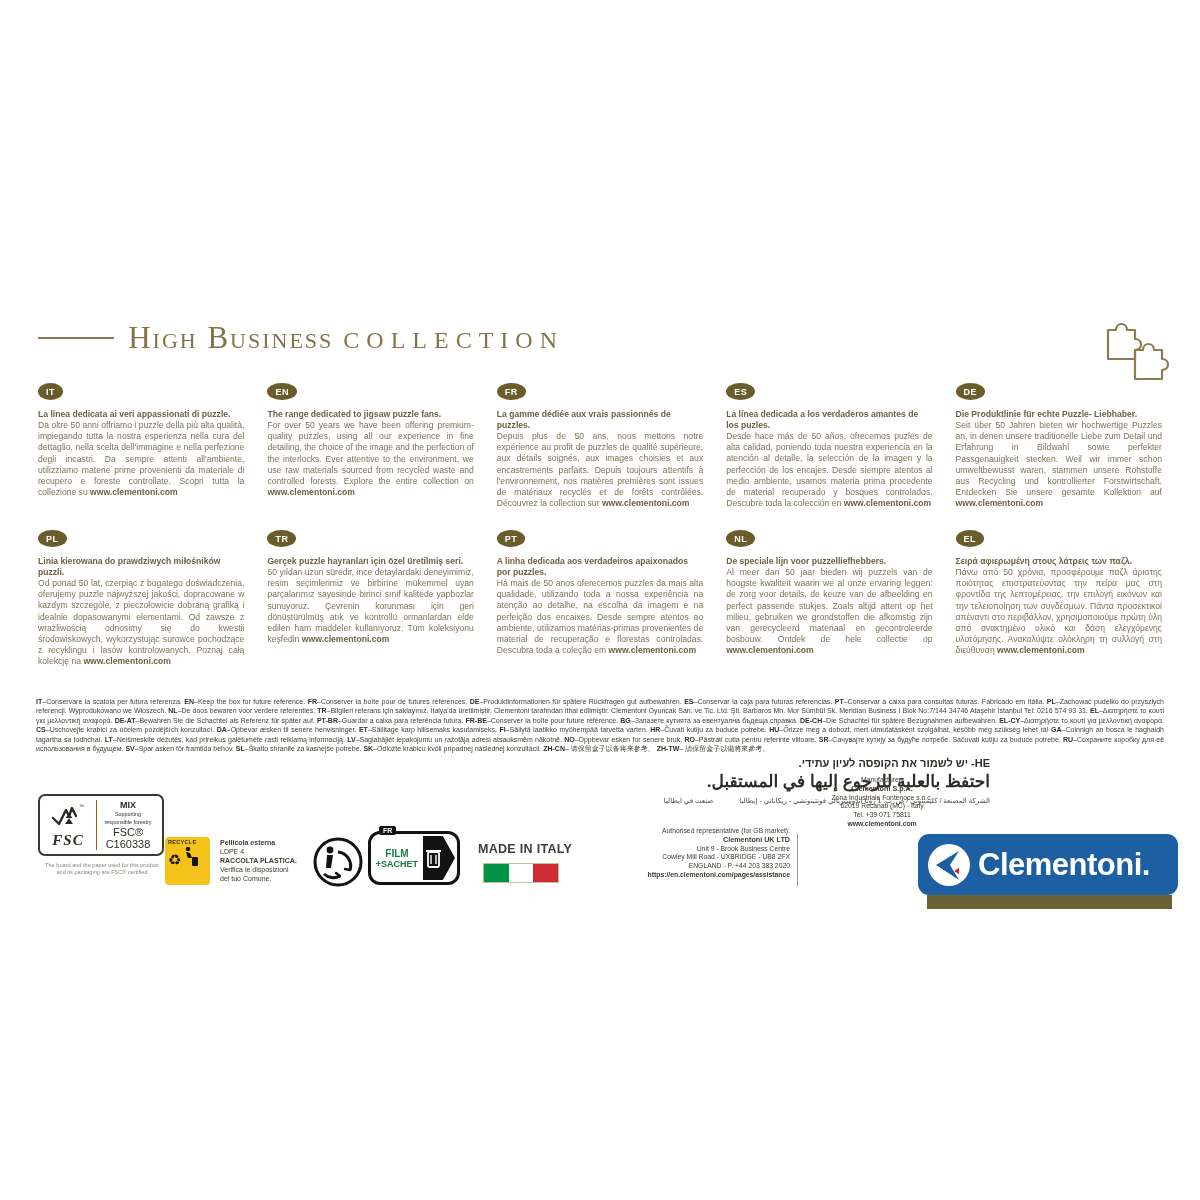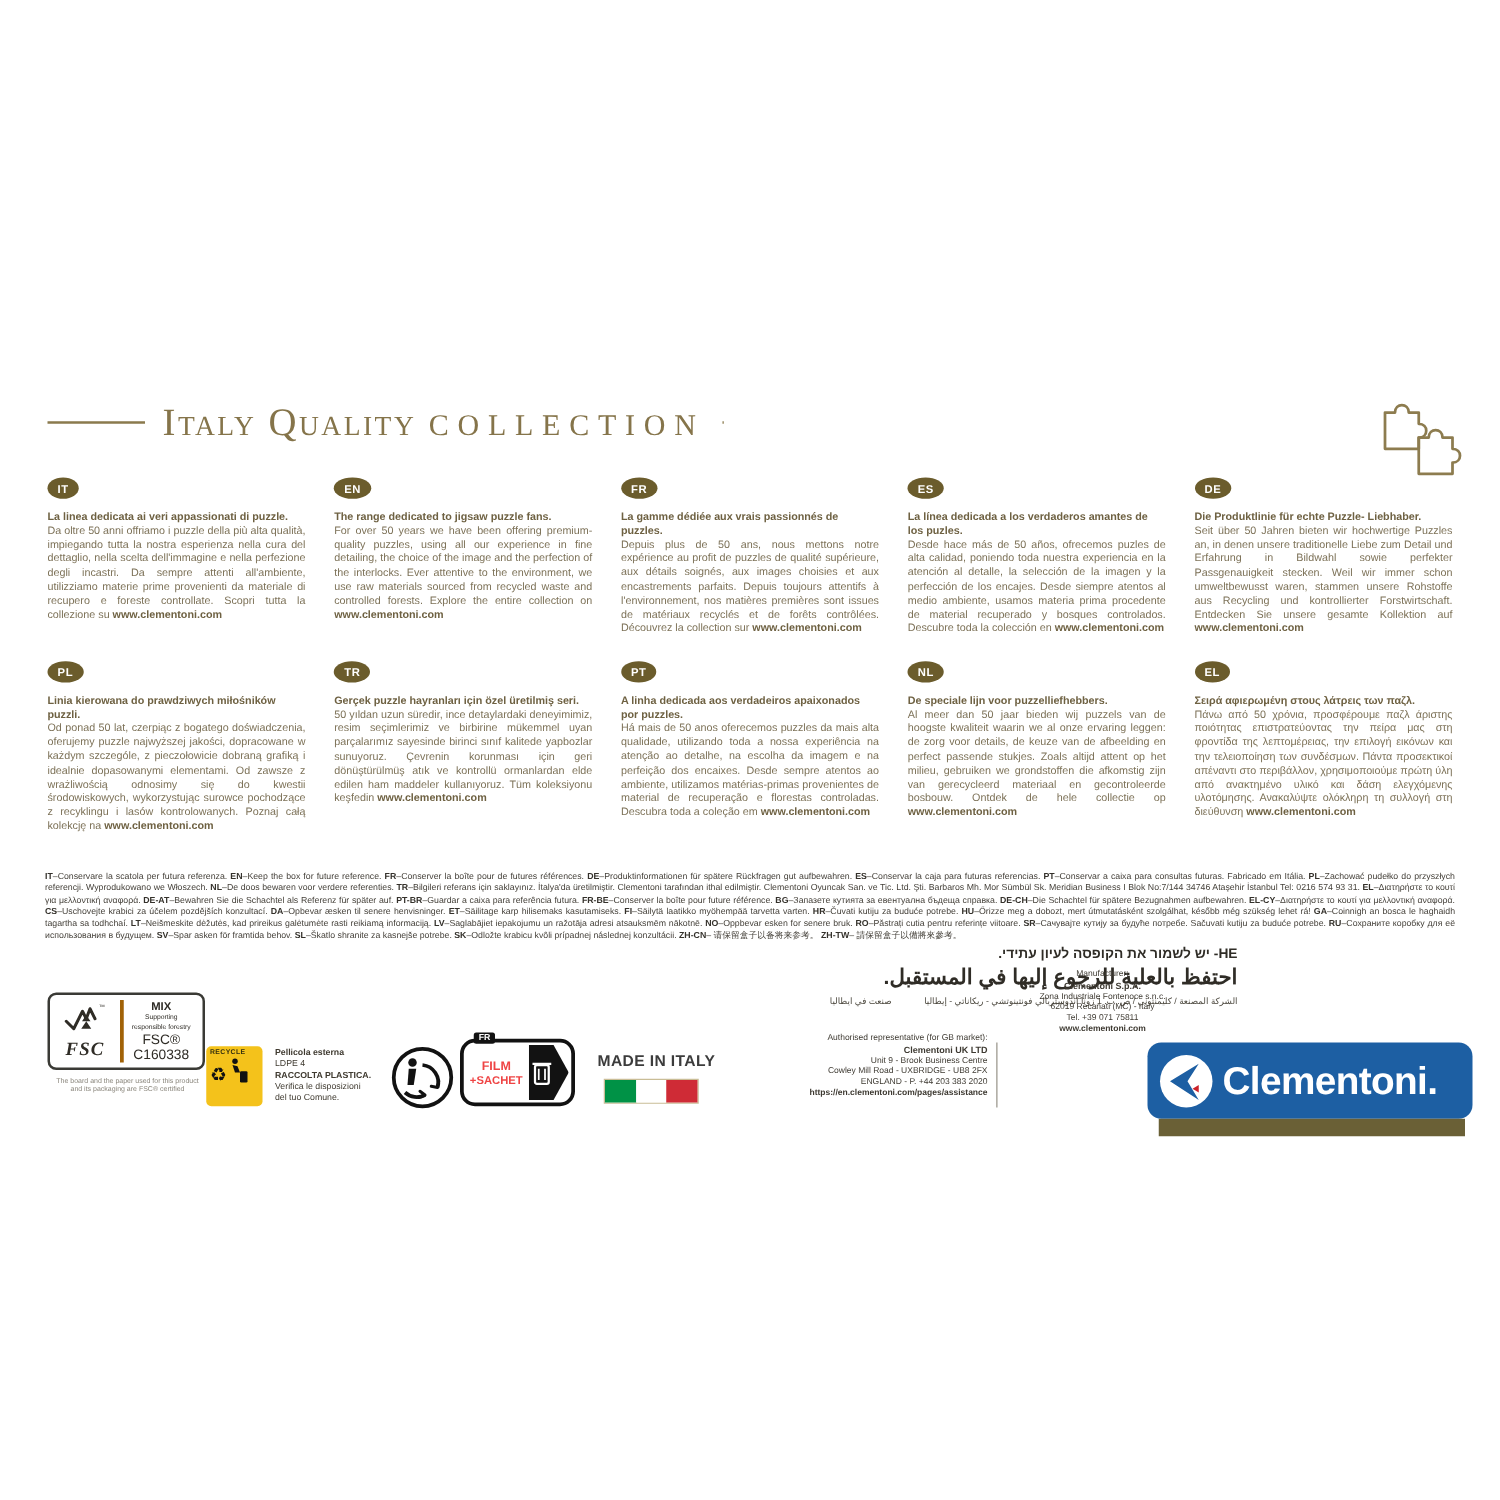--- a/index.html
+++ b/index.html
@@ -31,41 +31,41 @@
 
   .rtl-block { position:absolute; right:210px; top:757px; text-align:right; color:#2f2c26; }
   .heb { font-size:11px; font-weight:bold; direction:rtl; }
   .ara { font-size:17px; font-weight:bold; direction:rtl; margin-top:2px; }
   .ara2 { font-size:7px; direction:rtl; margin-top:5px; color:#4a463c; display:flex; gap:26px; justify-content:flex-start; }
 
   
   .fsc { position:absolute; left:38px; top:794px; width:126px; height:62px; border:2px solid #3a3a35; border-radius:7px; display:flex; align-items:center; padding:4px 6px; gap:6px; color:#2f2c26; }
   .fsc .leftcol { width:44px; text-align:center; }
   .fsc .fsc-word { font-family:"Liberation Serif", serif; font-weight:bold; font-style:italic; font-size:15px; letter-spacing:1px; }
-  .fsc .rightcol { flex:1; text-align:center; border-left:3px solid #a16207; padding-left:3px; }
+  .fsc .rightcol { flex:1; text-align:center; border-left:1px solid #a16207; padding-left:3px; }
   .fsc .mix { font-size:9px; font-weight:bold; }
   .fsc .sub { font-size:5.4px; line-height:6.5px; margin:1px 0; }
   .fsc .code { font-size:11px; font-weight:normal; }
   .fsc-caption { position:absolute; left:34px; top:862px; width:136px; font-size:5.6px; line-height:7px; color:#8a867c; text-align:center; }
 
   
   .recycle-box { position:absolute; left:165px; top:837px; width:45px; height:48px; background:#f4c21b; border-radius:4px; padding:2px 3px; }
   .recycle-box .rlabel { font-size:5.5px; font-weight:bold; color:#35300f; letter-spacing:.3px; }
   .recycle-box .glyphs { display:flex; align-items:flex-end; gap:2px; margin-top:1px; }
   .recycle-box .rec { font-family:"DejaVu Sans", sans-serif; font-size:15px; color:#111; line-height:16px; }
   .plastic-text { position:absolute; left:220px; top:838px; font-size:7px; line-height:9px; color:#3f3a30; }
   .plastic-text .b { font-weight:bold; }
 
   
   .triman { position:absolute; left:312px; top:836px; }
 
   
   .film { position:absolute; left:368px; top:831px; width:92px; height:54px; border:3px solid #121212; border-radius:12px; display:flex; align-items:center; background:#fff; }
   .film .tab { position:absolute; top:-8px; left:8px; background:#121212; color:#fff; font-size:7px; font-weight:bold; padding:1px 4px; border-radius:2px; }
-  .film .txt { flex:1; text-align:center; font-weight:bold; color:#ef4444; }
+  .film .txt { flex:1; text-align:center; font-weight:bold; color:#15803d; }
   .film .txt .l1 { font-size:10px; }
   .film .txt .l2 { font-size:9px; }
   .film .binwrap { width:32px; height:44px; background:#121212; clip-path:polygon(0 0, 62% 0, 100% 50%, 62% 100%, 0 100%); display:flex; align-items:center; margin-right:2px; }
 
   
   .mii { position:absolute; left:478px; top:842px; width:86px; text-align:center; }
   .mii .label { font-size:12.5px; font-weight:bold; color:#3c3c3c; letter-spacing:.3px; white-space:nowrap; }
   .mii .flag { margin:7px auto 0; width:76px; height:20px; border:1px solid #c9bd96; display:flex; }
   .mii .flag span { flex:1; }
 
@@ -83,21 +83,21 @@
   .gold-band { position:absolute; left:927px; top:895px; width:245px; height:14px; background:#6a6036; }
 </style>
 </head>
 <body>
 
 <div class="page">
 
   <div class="hq">
     <div class="rule l"></div>
     <div class="t">
-      <span class="t1">Italy Quality</span><span class="t2">COLLECTION</span>
+      <span class="t1">High Business</span><span class="t2">COLLECTION</span>
     </div>
     <div class="rule r"></div>
   </div>
 
   <svg class="puzzle-pieces" width="66" height="66" viewBox="0 0 66 66">
     <g fill="none" stroke="#8d7c4f" stroke-width="2.2" stroke-linejoin="round">
       <path d="M4,14 h8 c0,-8 11,-8 11,0 h8 v9 c8,0 8,11 0,11 v9 h-27 z"></path>
       <path d="M31,34 h8 c0,-8 11,-8 11,0 h8 v9 c8,0 8,11 0,11 v9 h-27 z"></path>
     </g>
   </svg>

